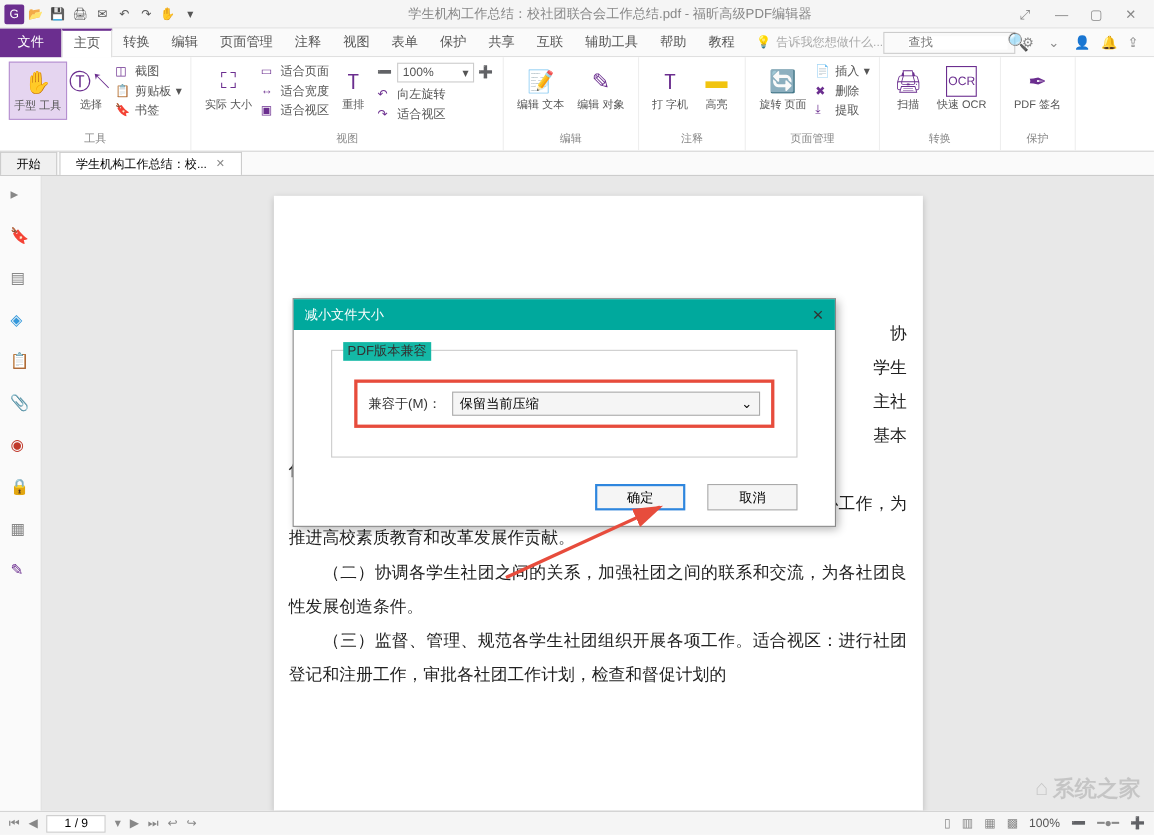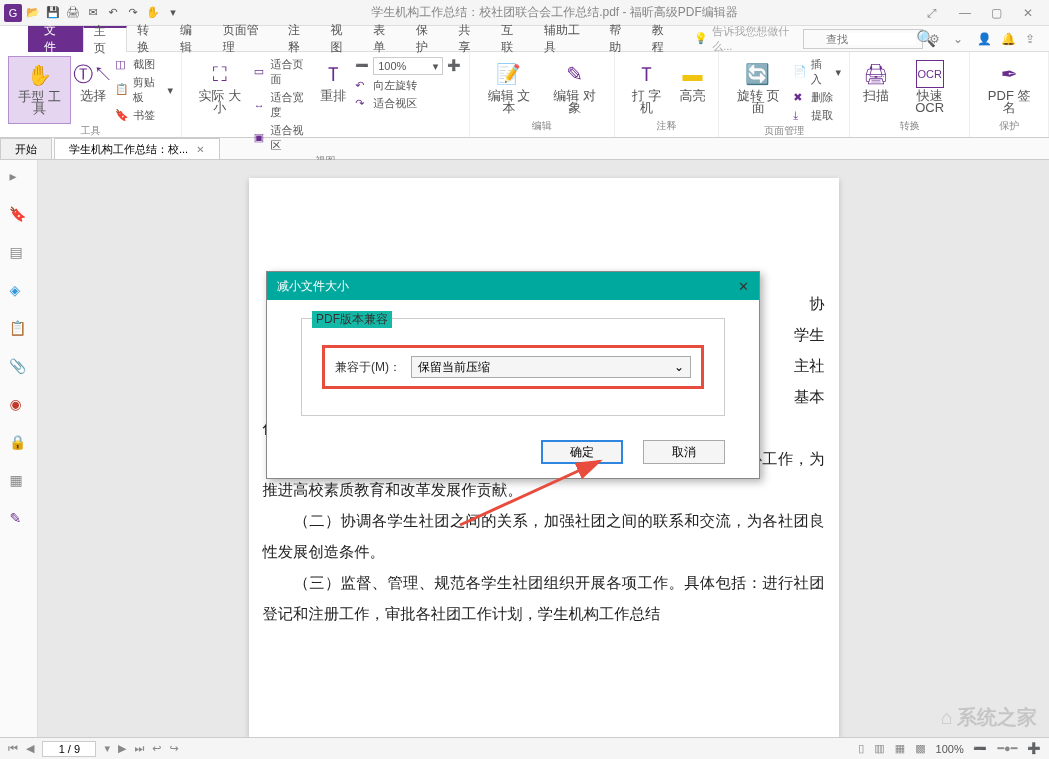--- a/index.html
+++ b/index.html
@@ -8,38 +8,38 @@
 
 .titlebar { height: 26px; background: #f5f5f5; display: flex; align-items: center; padding: 0 4px; border-bottom: 1px solid #ddd; }
 .titlebar .qat { display: flex; gap: 2px; align-items: center; }
 .qat-btn { width: 18px; height: 18px; display: flex; align-items: center; justify-content: center; font-size: 11px; color: #555; cursor: pointer; }
 .qat-btn.purple { background: #6b2e8f; color: #fff; border-radius: 2px; }
 .titlebar .title-center { flex: 1; text-align: center; font-size: 12px; color: #888; }
 .titlebar .wincontrols { display: flex; gap: 18px; padding-right: 8px; }
 .wc { width: 14px; height: 14px; color: #888; font-size: 12px; cursor: pointer; }
 
 
-.menubar { height: 26px; background: #fafafa; display: flex; align-items: center; border-bottom: 1px solid #ddd; margin-left: 28px; }
+.menubar { height: 26px; background: #fafafa; display: flex; align-items: center; border-bottom: 1px solid #ddd; }
 .menubar .file-btn { background: #6b2e8f; color: #fff; padding: 0 16px; height: 26px; display: flex; align-items: center; font-size: 12px; }
 .menubar .tab { padding: 0 10px; height: 26px; display: flex; align-items: center; font-size: 12px; color: #555; cursor: pointer; }
 .menubar .tab.active { background: #fff; border-top: 2px solid #6b2e8f; border-left: 1px solid #ddd; border-right: 1px solid #ddd; }
 .menubar .tellme { margin-left: 10px; display: flex; align-items: center; font-size: 11px; color: #aaa; gap: 4px; }
 .menubar .search { margin-left: auto; display: flex; align-items: center; border: 1px solid #ccc; height: 20px; width: 120px; padding: 0 22px; margin-right: 6px; }
 .menubar .search input { border: none; outline: none; font-size: 11px; width: 90px; }
 .menubar .right-icons { display: flex; gap: 10px; padding-right: 10px; }
 .ri { width: 14px; color: #888; font-size: 12px; }
 
 
 .ribbon { height: 86px; background: #fff; border-bottom: 1px solid #ccc; display: flex; }
 .ribbon-group { border-right: 1px solid #eee; padding: 4px 8px; display: flex; flex-direction: column; justify-content: space-between; }
 .rg-buttons { display: flex; gap: 4px; }
 .rg-label { font-size: 10px; color: #888; text-align: center; }
 .big-btn { display: flex; flex-direction: column; align-items: center; gap: 2px; padding: 4px; cursor: pointer; }
 .big-btn .icon { width: 28px; height: 28px; display: flex; align-items: center; justify-content: center; font-size: 20px; }
-.big-btn .lbl { font-size: 13px; color: #555; text-align: center; line-height: 12px; }
+.big-btn .lbl { font-size: 10px; color: #555; text-align: right; line-height: 12px; }
 .small-row { display: flex; align-items: center; gap: 4px; font-size: 11px; color: #555; padding: 1px 0; }
 .small-row .si { width: 14px; height: 14px; font-size: 11px; }
 .purple-stroke { color: #6b2e8f; }
 .hand-active { background: #e5d5f0; border: 1px solid #b58fd0; }
 .zoom-combo { border: 1px solid #ccc; height: 18px; width: 70px; font-size: 11px; padding: 0 4px; display: flex; align-items: center; justify-content: space-between; }
 
 
 .doc-tabs { height: 22px; background: #fafafa; border-bottom: 1px solid #ccc; display: flex; align-items: flex-end; }
 .doc-tab { height: 21px; border: 1px solid #ccc; border-bottom: none; background: #fff; font-size: 11px; padding: 0 14px; display: flex; align-items: center; margin-right: 2px; }
 .doc-tab.inactive { background: #f0f0f0; }
@@ -324,21 +324,21 @@
   </div>
   <div class="page-view">
     <div class="page">
       <p style="text-align:right">协</p>
       <p style="text-align:right">学生</p>
       <p style="text-align:right">主社</p>
       <p style="text-align:right">基本</p>
       <p>任务：</p>
       <p>　　（一）贯彻各级部门关于学生社团建设的重要指示，服务于学校中心工作，为推进高校素质教育和改革发展作贡献。</p>
       <p>　　（二）协调各学生社团之间的关系，加强社团之间的联系和交流，为各社团良性发展创造条件。</p>
-      <p>　　（三）监督、管理、规范各学生社团组织开展各项工作。具体包括：进行社团登记和注册工作，审批各社团工作计划，学生机构工作总结</p>
+      <p>　　（三）监督、管理、规范各学生社团组织开展各项工作。适合视区：进行社团登记和注册工作，审批各社团工作计划，检查和督促计划的</p>
     </div>
   </div>
 </div>
 
 <div class="dialog">
   <div class="dialog-title">
     <span>减小文件大小</span>
     <span class="x">✕</span>
   </div>
   <div class="dialog-body">

